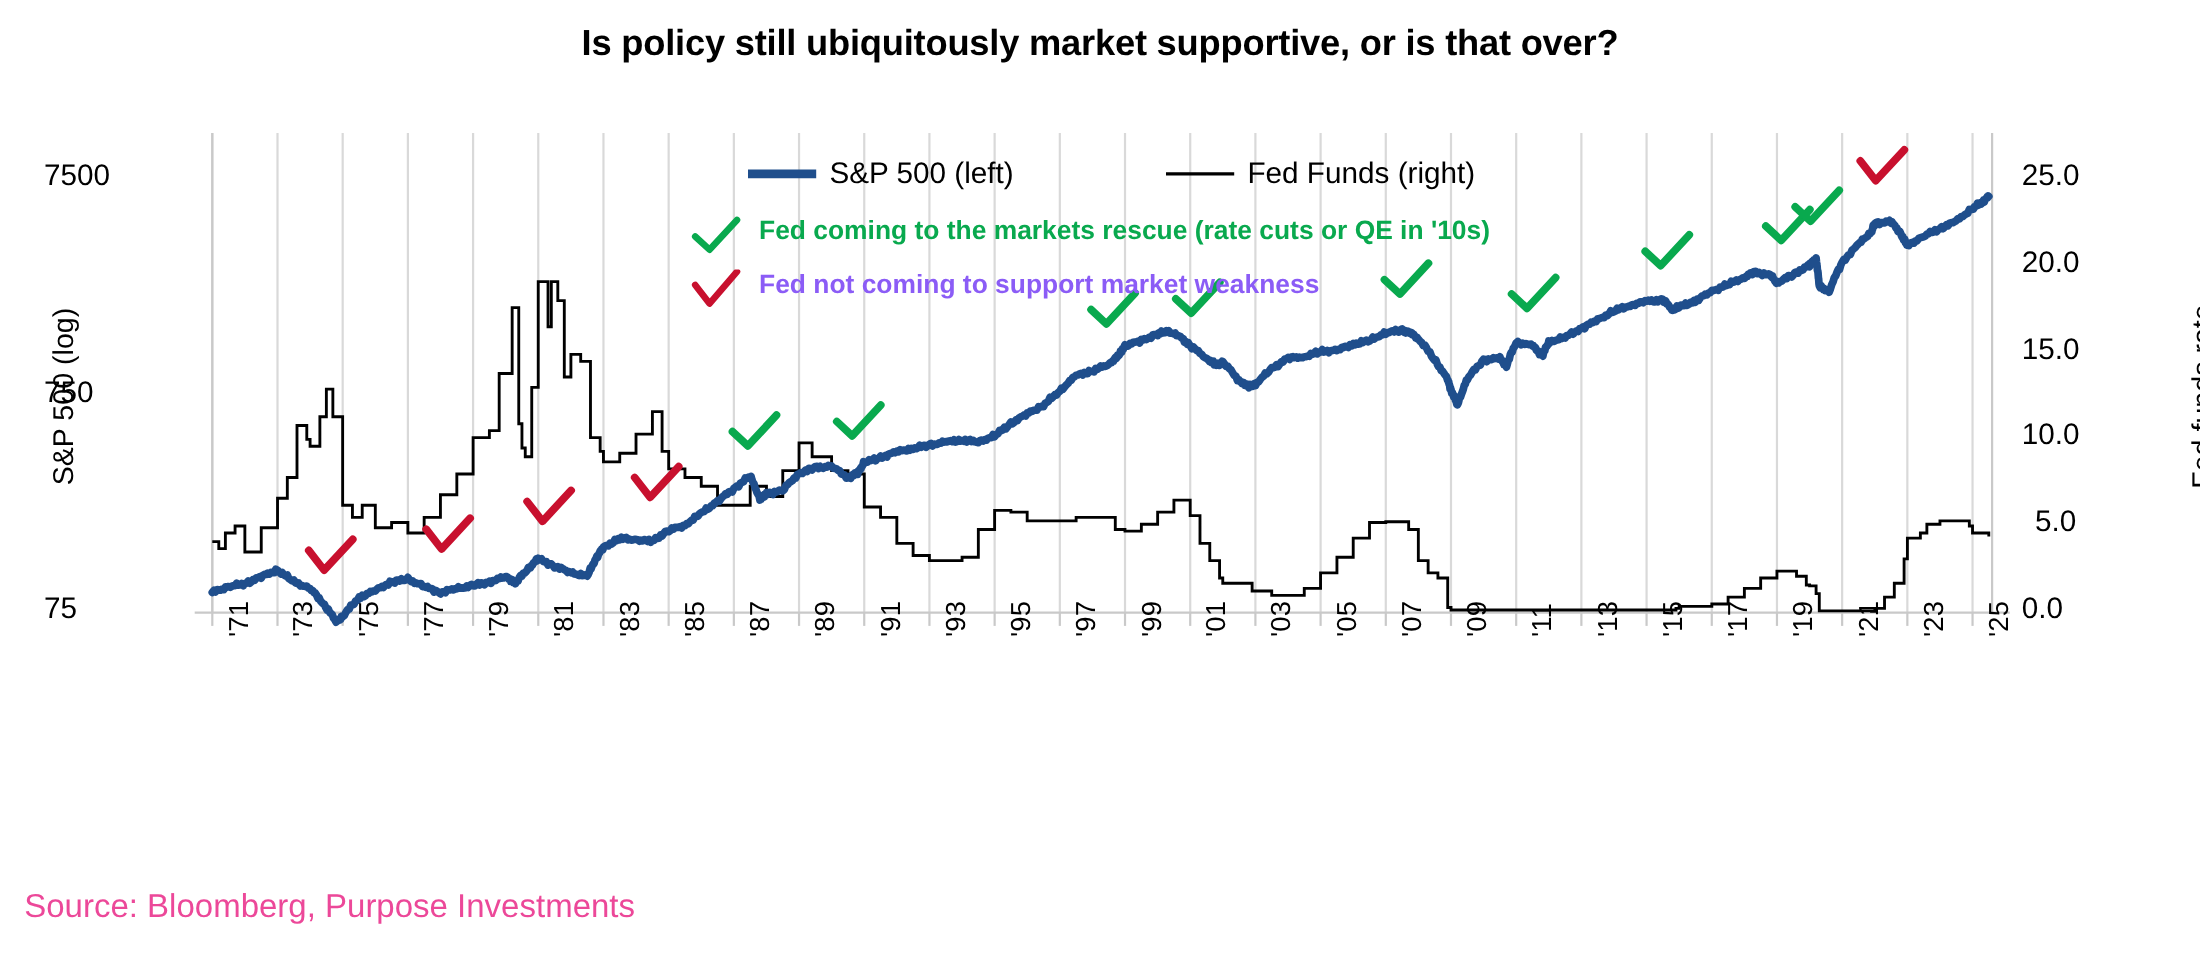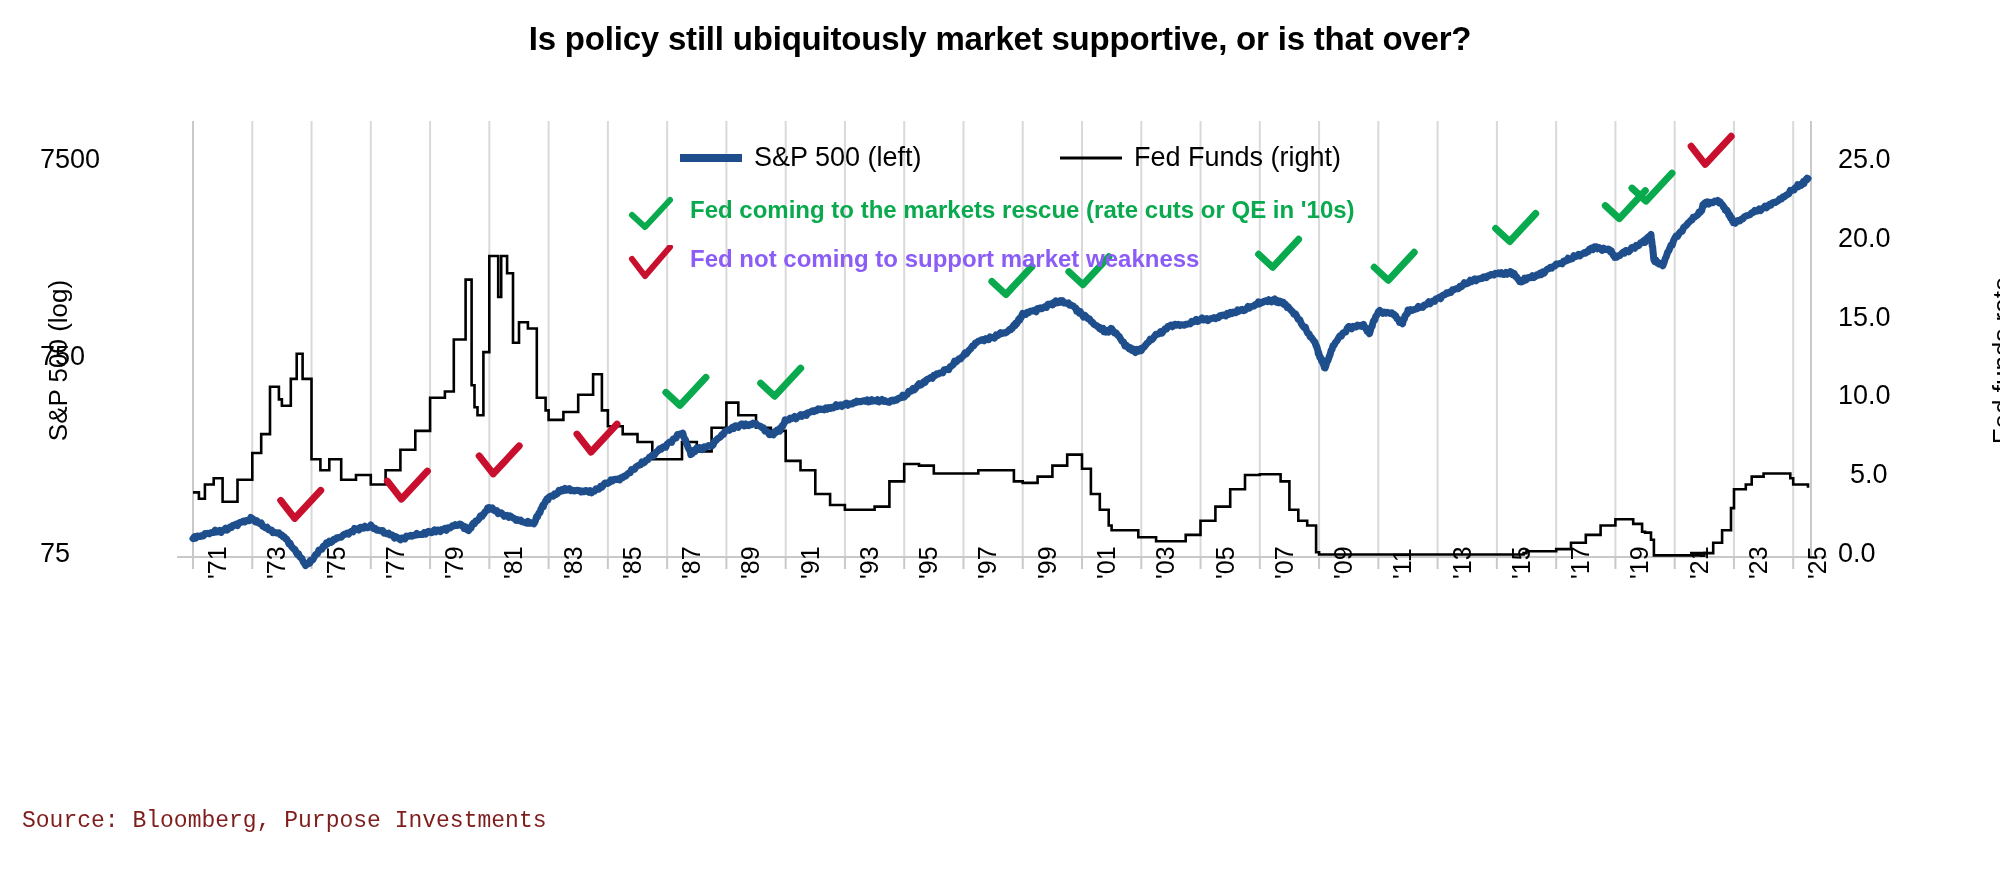--- a/index.html
+++ b/index.html
@@ -7,22 +7,22 @@
   #root{position:relative;width:2000px;height:872px;}
 
   .title{
     position:absolute;left:0;top:18px;width:2000px;text-align:center;
     font-family:"Liberation Sans",sans-serif;font-weight:bold;
     font-size:33px;line-height:42px;letter-spacing:-0.2px;color:#000;
   }
   .title .ln{display:block;}
 
   .source{
-    position:absolute;left:22px;top:808px;font-size:23px;color:#7f1d1d;
-    font-family:Liberation Mono, monospace;
+    position:absolute;left:22px;top:808px;font-size:30px;color:#ec4899;
+    font-family:Liberation Sans, sans-serif;
   }
 
   .ylabel-left{
     position:absolute;left:-92px;top:345px;width:300px;text-align:center;
     transform:rotate(-90deg);transform-origin:center center;
     font-size:26px;color:#000;
   }
   .ylabel-right{
     position:absolute;left:1852px;top:345px;width:300px;text-align:center;
     transform:rotate(-90deg);transform-origin:center center;

